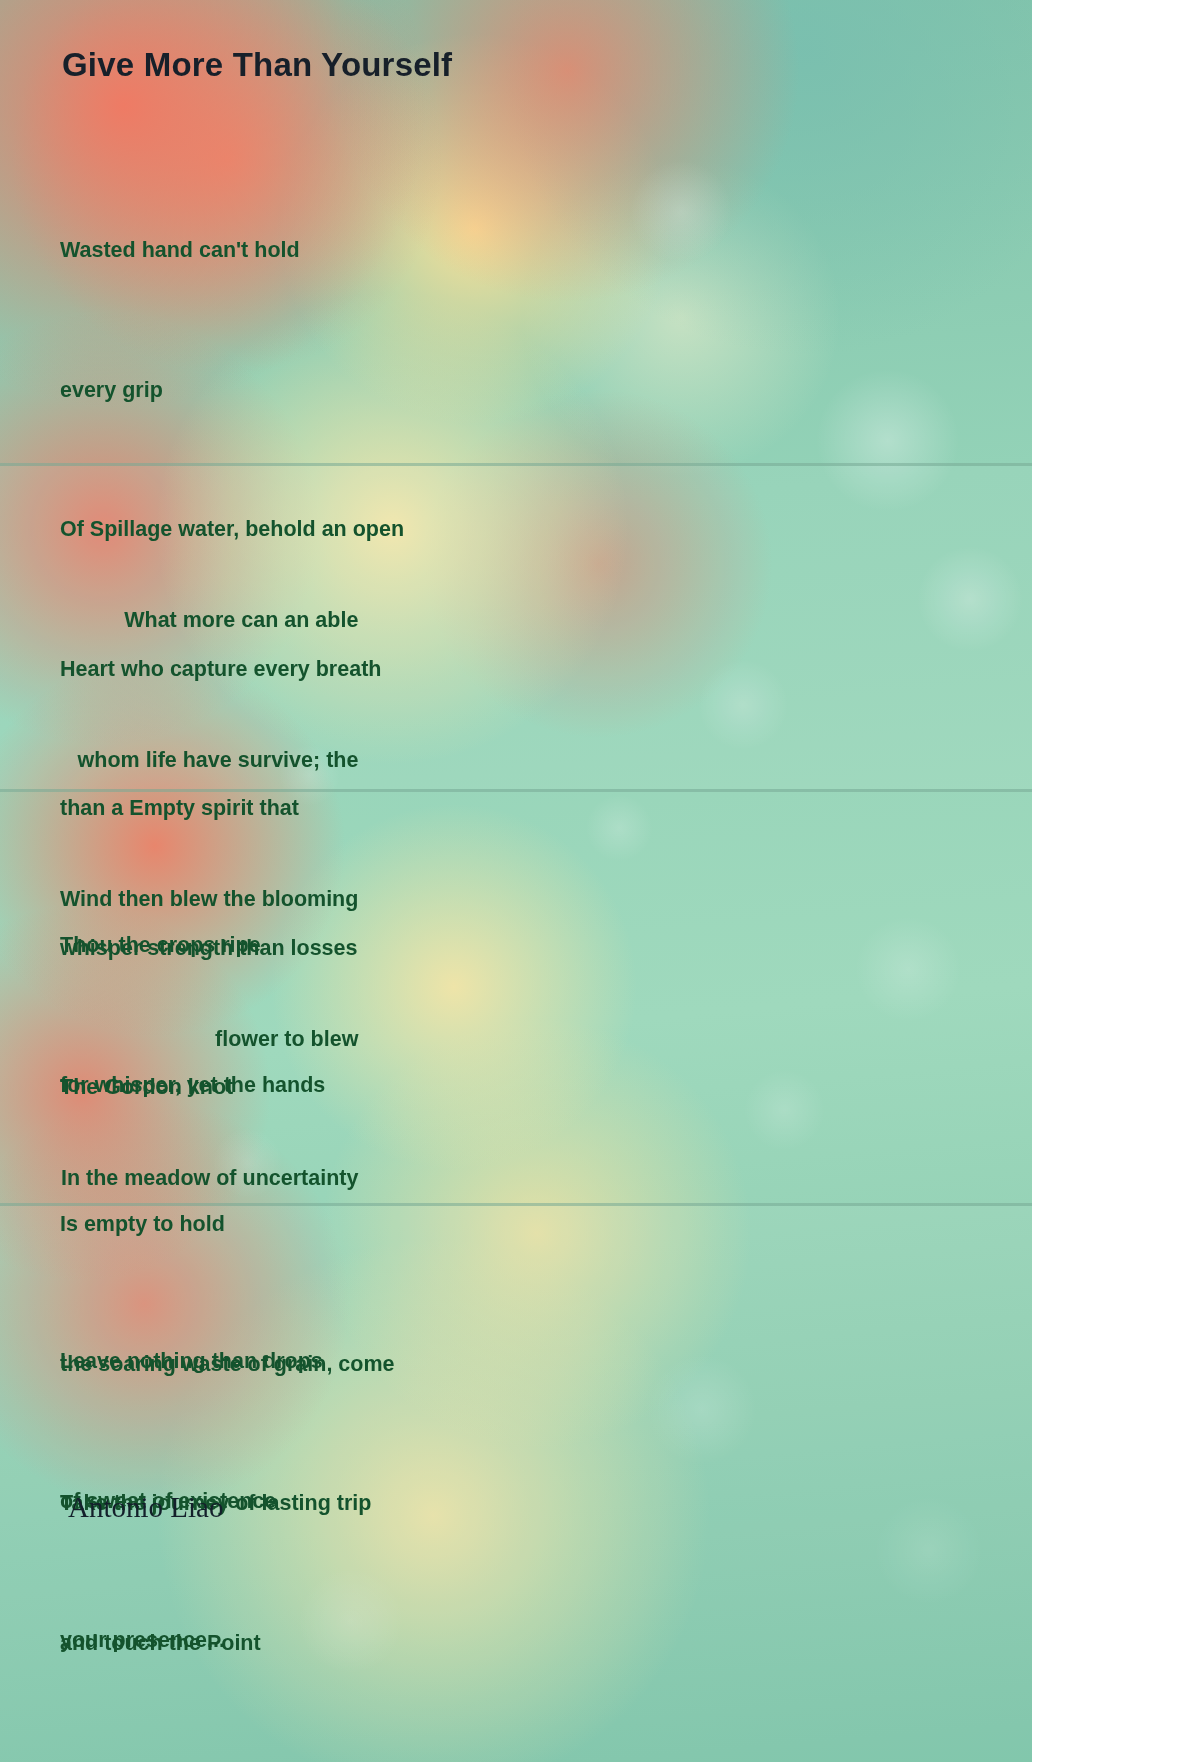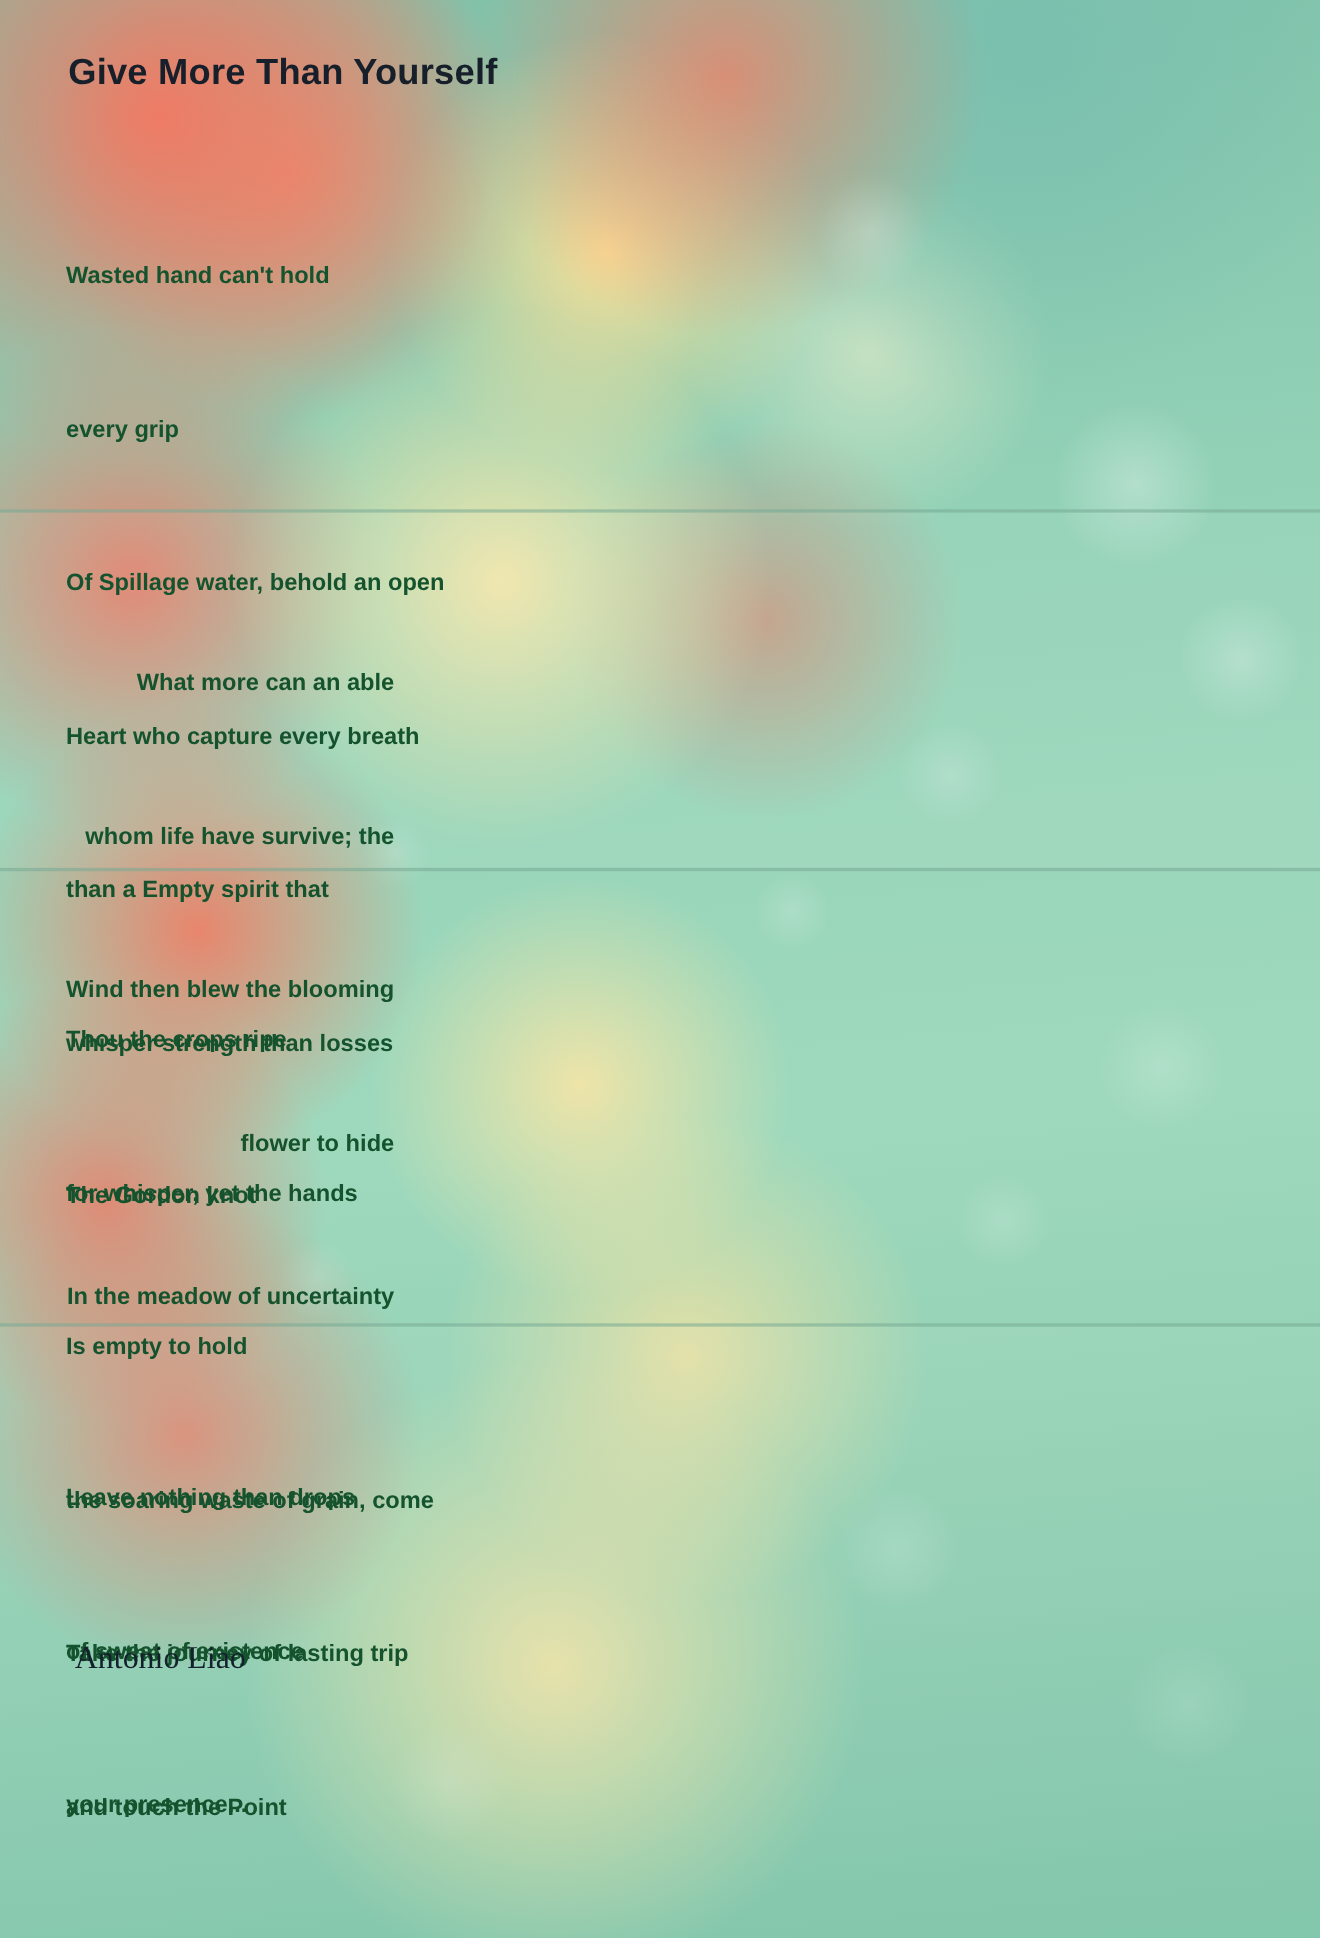--- a/index.html
+++ b/index.html
@@ -6,21 +6,21 @@
     margin: 0;
     padding: 0;
     background: #ffffff;
   }
   body {
     font-family: "Liberation Sans", sans-serif;
   }
 
   .poem-page {
     position: relative;
-    width: 1200px;
+    width: 1032px;
     height: 1762px;
     overflow: hidden;
     background: #8fd0b6;
   }
 
   
   .bokeh-bg {
     position: absolute;
     inset: 0;
     background:
@@ -144,21 +144,21 @@
       <span class="line">Heart who capture every breath</span>
       <span class="line">than a Empty spirit that</span>
       <span class="line">whisper strength than losses</span>
       <span class="line">The Gordon knot</span>
     </div>
 
     <div class="stanza stanza-2">
       <span class="line">What more can an able</span>
       <span class="line">whom life have survive; the</span>
       <span class="line">Wind then blew the blooming</span>
-      <span class="line">flower to hide</span>
+      <span class="line">flower to blew</span>
       <span class="line">In the meadow of uncertainty</span>
     </div>
 
     <div class="stanza stanza-3">
       <span class="line">Thou the crops ripe</span>
       <span class="line">for whisper, yet the hands</span>
       <span class="line">Is empty to hold</span>
       <span class="line">the soaring waste of grain, come</span>
       <span class="line">Take the journey of lasting trip</span>
       <span class="line">and touch the Point</span>

